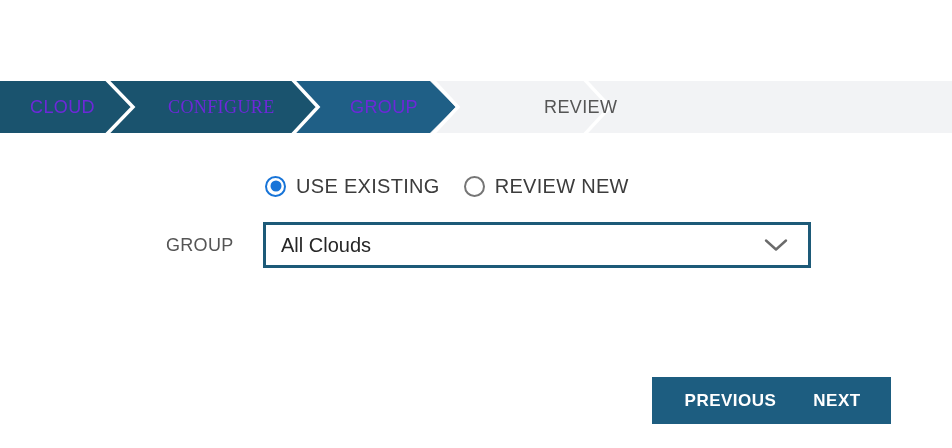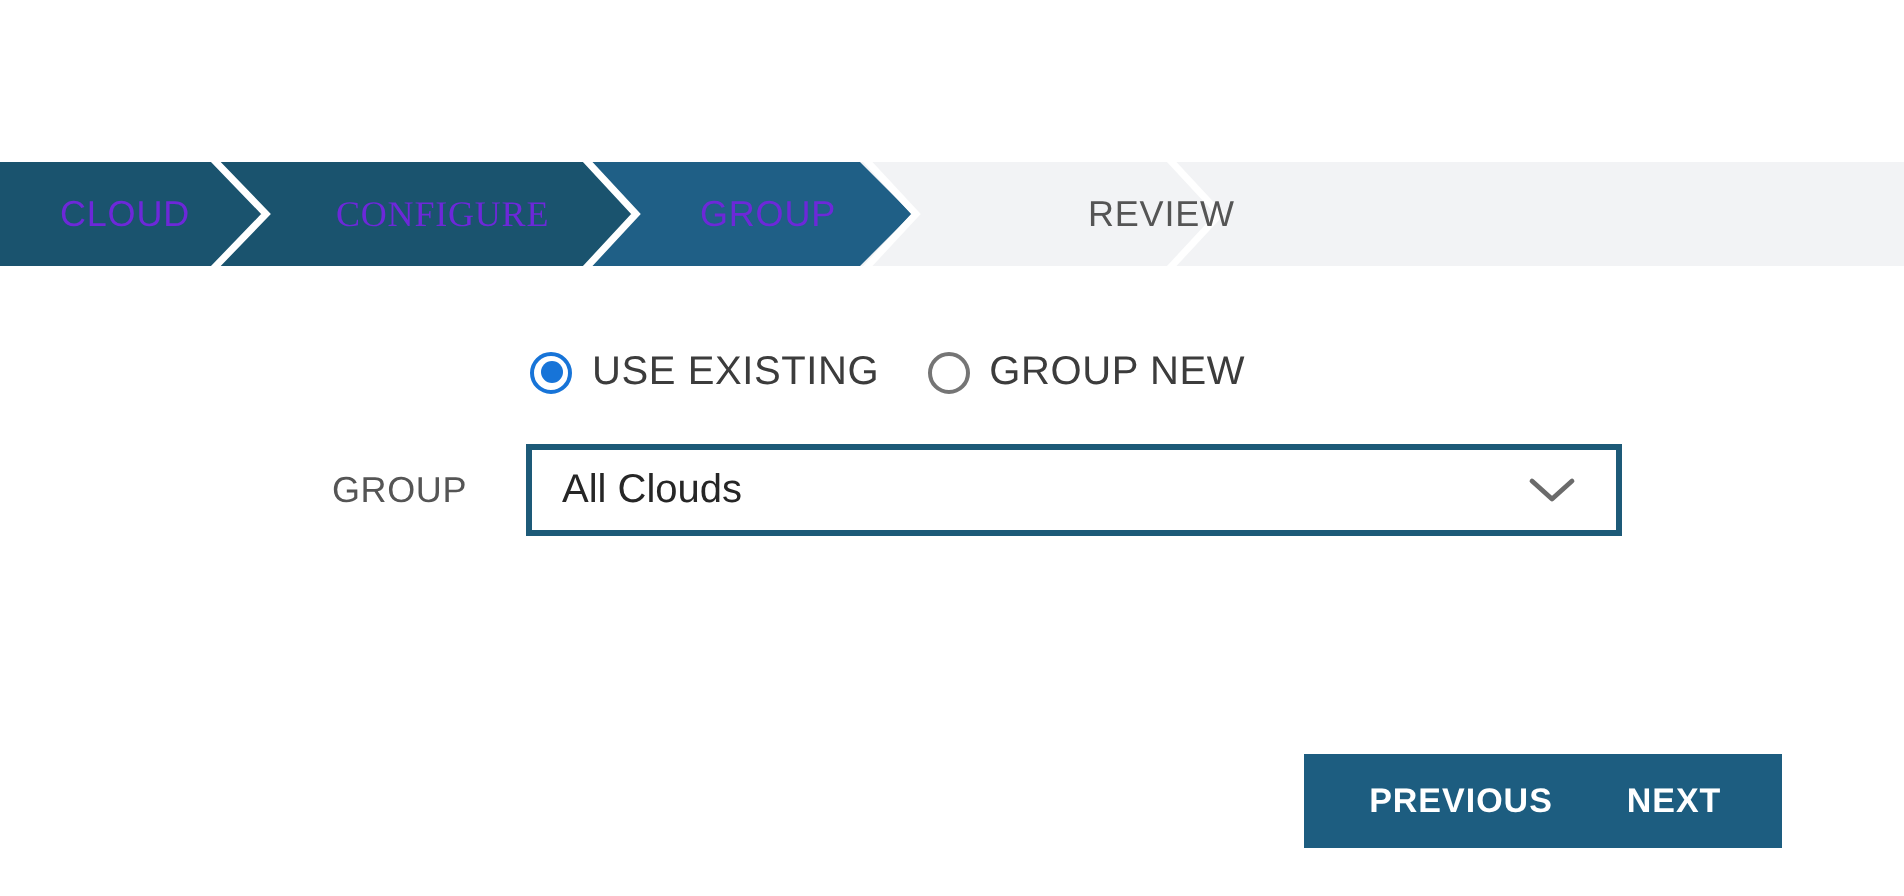--- a/index.html
+++ b/index.html
@@ -196,21 +196,21 @@
     <span class="step-label review">REVIEW</span>
   </div>
 
   <div class="radio-row">
     <label class="radio-option">
       <span class="radio-circle selected"></span>
       <span class="radio-label">USE EXISTING</span>
     </label>
     <label class="radio-option">
       <span class="radio-circle"></span>
-      <span class="radio-label">GROUP NEW</span>
+      <span class="radio-label">REVIEW NEW</span>
     </label>
   </div>
 
   <span class="field-label">GROUP</span>
   <div class="select-box">
     <span class="select-value">All Clouds</span>
     <svg class="select-caret" width="24" height="13" viewBox="0 0 24 13">
       <polyline points="2,2 12,11 22,2" fill="none" stroke="#6b6b6b" stroke-width="2.4" stroke-linecap="round" stroke-linejoin="round"></polyline>
     </svg>
   </div>

